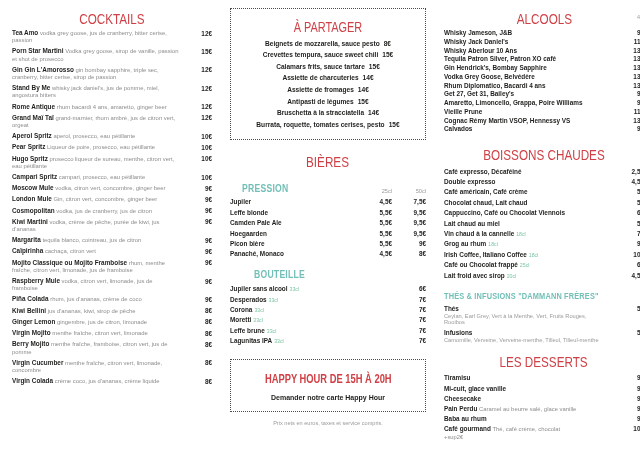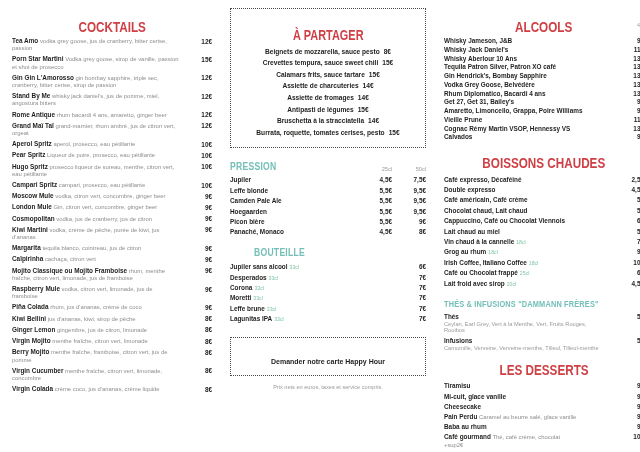--- a/index.html
+++ b/index.html
@@ -11,40 +11,40 @@
   }
   .page { display:flex; padding:8px 12px 0 12px; gap:18px; }
   .col-left  { width:200px; flex:none; }
   .col-mid   { width:196px; flex:none; }
   .col-right { width:200px; flex:none; }
 
   .center { text-align:center; }
   .cond  { display:inline-block; transform:scaleX(.78); transform-origin:center; white-space:nowrap; }
   .condl { display:inline-block; transform:scaleX(.82); transform-origin:left;   white-space:nowrap; }
 
-  .title-red  { color:#cf4046; font-weight:bold; font-size:15px; margin:10px 0 2px; }
+  .title-red  { color:#cf4046; font-weight:normal; font-size:15px; margin:2px 0 2px; }
   .title-red.small { font-size:14px; }
   h2.teal { color:#72bfb7; font-size:10.5px; font-weight:bold; margin:9px 0 5px; letter-spacing:.3px; }
   h2.teal-sm { color:#72bfb7; font-size:9px; font-weight:bold; margin:12px 0 4px; letter-spacing:.2px; }
 
   
   .row { display:flex; align-items:flex-start; margin:0 0 3px; }
   .rtext  { flex:1; font-size:5.9px; line-height:1.22; color:#8d8d8d; padding-right:6px; }
   .rname  { font-size:6.4px; font-weight:bold; color:#1e1e1c; }
   .rprice { flex:none; width:26px; text-align:right; font-size:6.4px; font-weight:bold; color:#1e1e1c; padding-top:.5px; }
 
   
   .dotted { border:1.4px dotted #4a4a4a; }
   .partager-box { padding:8px 8px 7px; text-align:center; }
   .share-row { font-size:6.6px; font-weight:bold; margin:4.6px 0; }
   .share-price { margin-left:4px; }
 
   
   .beer-head { display:flex; align-items:flex-end; margin:12px 0 4px; }
-  .beer-head .hname { flex:1; }
+  .beer-head .hname { flex:1;margin-left:12px; }
   .beer-head h2 { margin:0; }
   .bcol { flex:none; width:34px; text-align:right; font-size:5.6px; color:#9a9a9a; }
   .brow { display:flex; margin:0 0 3.4px; }
   .bname { flex:1; font-size:6.4px; font-weight:bold; }
   .bp { flex:none; width:34px; text-align:right; font-size:6.4px; font-weight:bold; }
   .size { font-size:5.2px; font-weight:normal; color:#7dc4a4; margin-left:2px; }
 
   
   .happy-box { margin-top:15px; padding:12px 6px 10px; text-align:center; }
   .happy-title { color:#cf4046; font-weight:bold; font-size:12px; }
@@ -319,20 +319,21 @@
           <div class="share-row">
             <span>Bruschetta à la stracciatella</span><span class="share-price">14€</span>
           </div>
 
           <div class="share-row">
             <span>Burrata, roquette, tomates cerises, pesto</span><span class="share-price">15€</span>
           </div>
         </div>
     </div>
 
+    <div class="title-red center" style="margin-top:13px;"><span class="cond">BIÈRES</span></div>
 
     <div class="beer-head">
       <div class="hname">
           <h2 class="teal"><span class="condl">PRESSION</span></h2>
         </div>
       <span class="bcol">25cl</span>
       <span class="bcol">50cl</span>
     </div>
     <div>
 
@@ -401,20 +402,21 @@
           <span class="bp" style="width:26px;">7€</span>
         </div>
 
         <div class="brow">
           <span class="bname"><span>Lagunitas IPA</span><span class="size">33cl</span></span>
           <span class="bp" style="width:26px;">7€</span>
         </div>
       </div>
 
     <div class="dotted happy-box">
+      <div class="happy-title"><span class="cond">HAPPY HOUR DE 15H À 20H</span></div>
       <div class="happy-sub">Demander notre carte Happy Hour</div>
     </div>
 
     <div class="footnote">Prix nets en euros, taxes et service compris.</div>
   </div>
 
   <div class="col-right">
 
     <div class="head-unit">
       <div class="title-red"><span class="cond">ALCOOLS</span></div>

